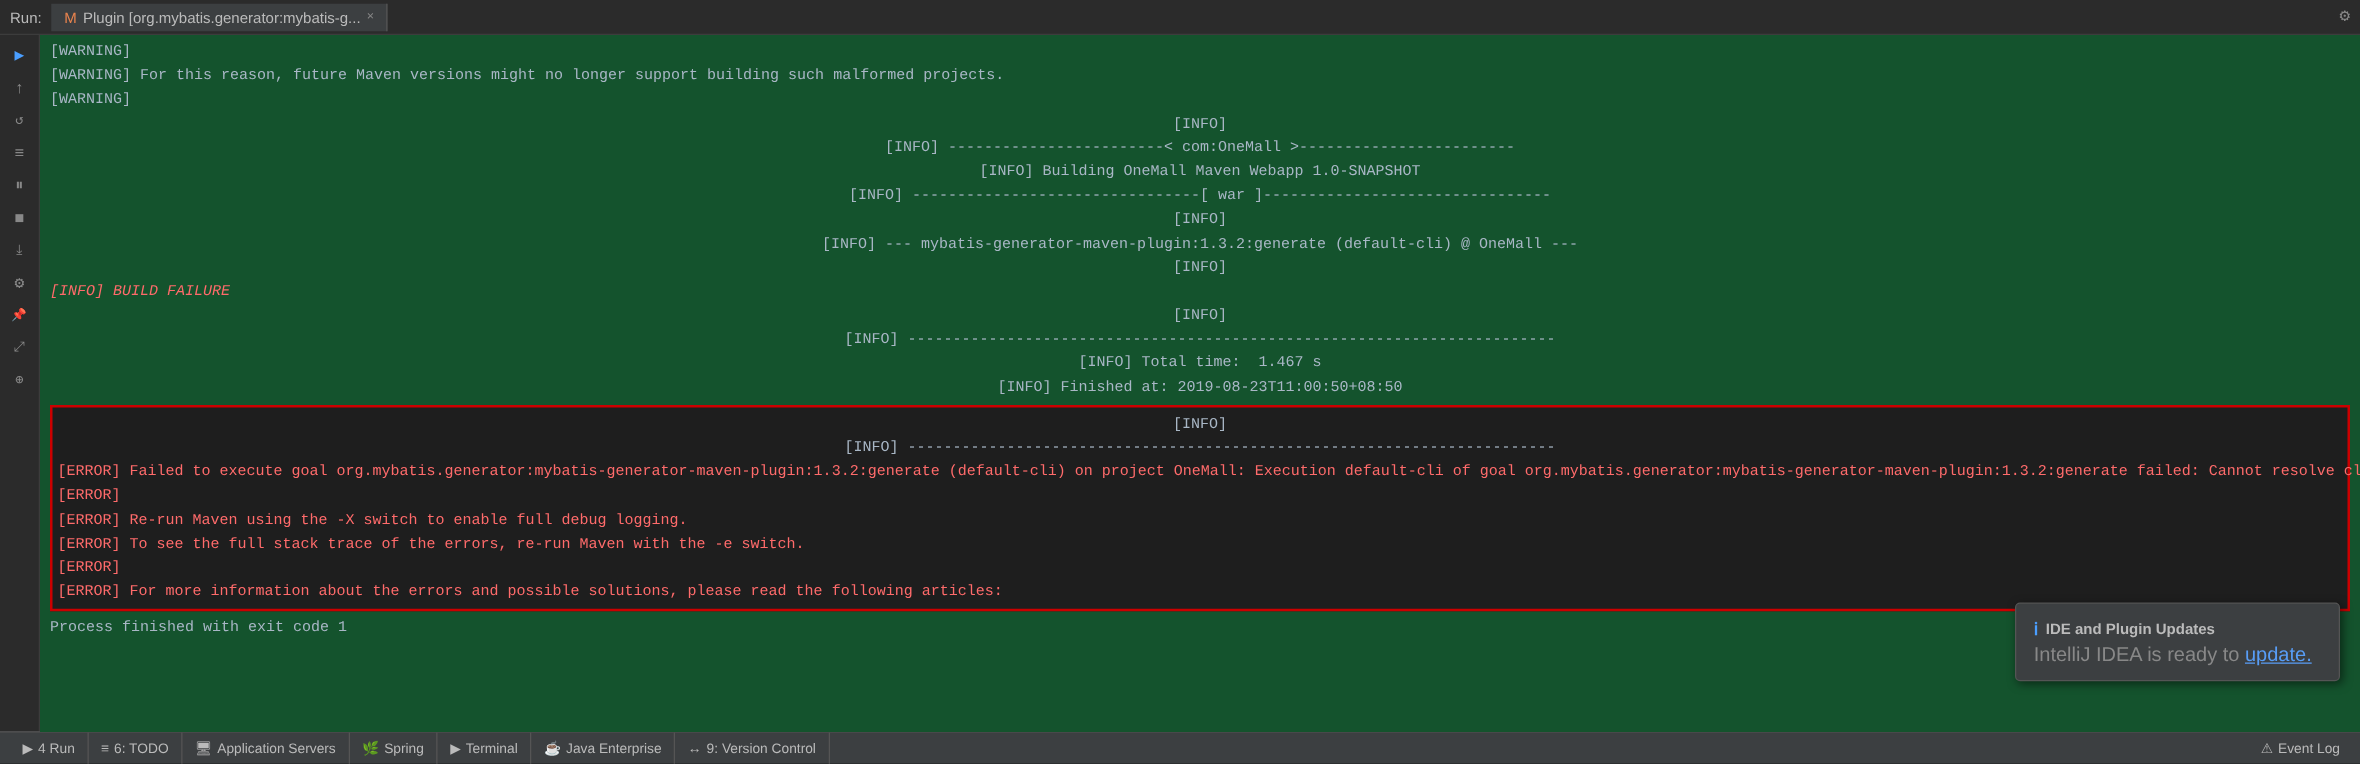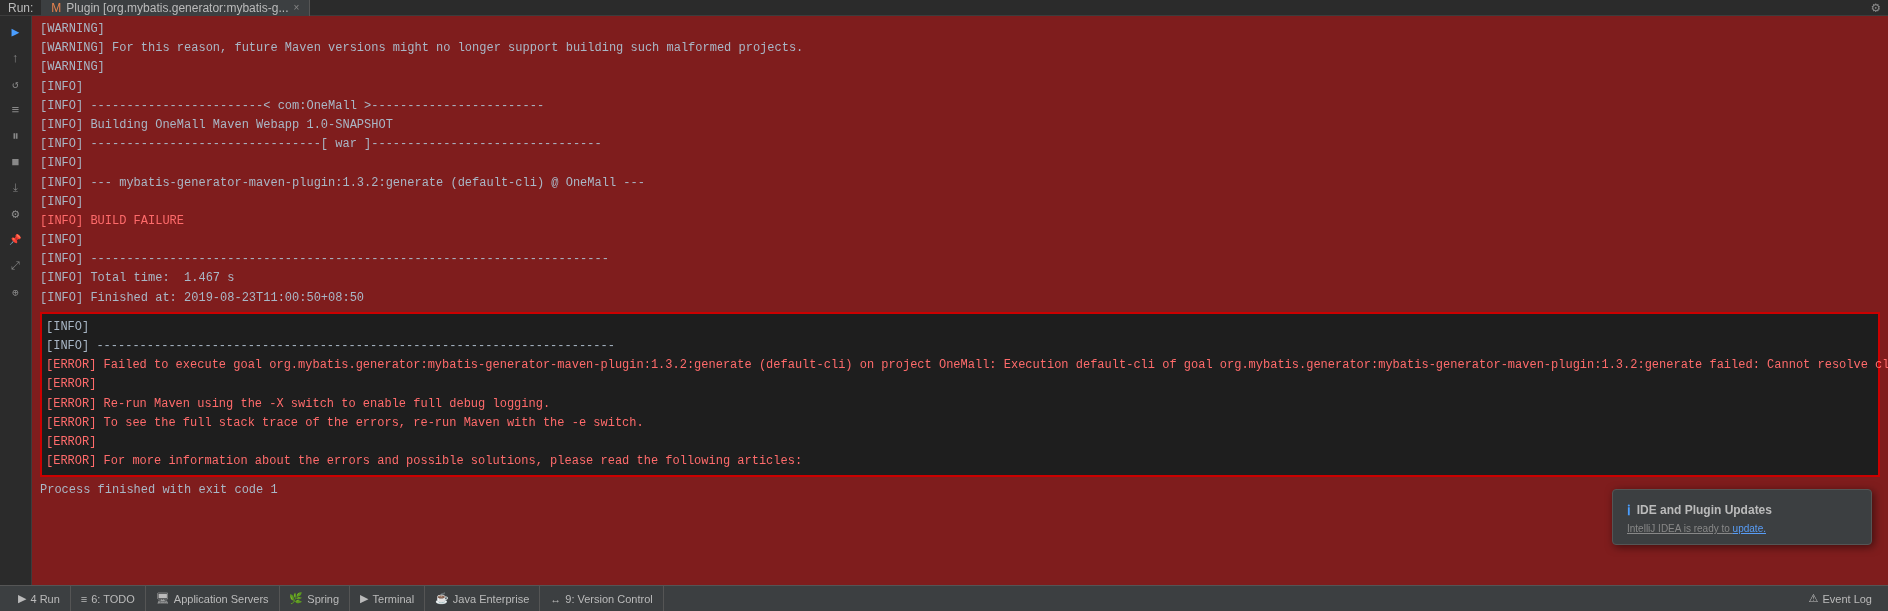--- a/index.html
+++ b/index.html
@@ -13,21 +13,21 @@
       overflow: hidden;
       display: flex;
       flex-direction: column;
     }
 
     
     .tab-bar {
       background: #2b2b2b;
       display: flex;
       align-items: center;
-      height: 16px;
+      height: 28px;
       border-bottom: 1px solid #3c3c3c;
       padding-left: 8px;
       flex-shrink: 0;
     }
     .tab-item {
       display: flex;
       align-items: center;
       background: #3c3f41;
       color: #bbbbbb;
       padding: 0 10px;
@@ -83,37 +83,37 @@
       color: #888;
       font-size: 13px;
       cursor: pointer;
       border-radius: 2px;
     }
     .sidebar-icon.active { color: #4a9eff; }
 
     
     .console-area {
       flex: 1;
-      background: #7f1d1d;
+      background: #14532d;
       overflow-y: auto;
       overflow-x: auto;
       padding: 4px 8px;
       position: relative;
     }
 
     .console-line {
       white-space: pre;
       line-height: 1.6;
       font-size: 12px;
     }
     .line-warning { color: #a9b7c6; }
-    .line-info { color: #a9b7c6; }
+    .line-info { color: #a9b7c6; text-align: center; }
     .line-error { color: #ff6b6b; }
     .line-link { color: #589df6; text-decoration: underline; cursor: pointer; }
-    .line-build-failure { color: #ff6b6b; }
+    .line-build-failure { color: #ff6b6b; font-style: italic; }
 
     
     .error-box {
       border: 2px solid #cc0000;
       margin: 4px 0;
       padding: 4px;
       background: #1e1e1e;
     }
 
     
@@ -137,22 +137,21 @@
       color: #bbbbbb;
       font-weight: bold;
       margin-bottom: 4px;
     }
     .notification-icon {
       color: #4a9eff;
       font-size: 14px;
     }
     .notification-body {
       color: #888;
-      font-size: 10px;
-      text-decoration: underline;
+      font-size: 16px;
     }
     .notification-link {
       color: #589df6;
       text-decoration: underline;
       cursor: pointer;
     }
 
     
     .status-bar {
       height: 26px;

